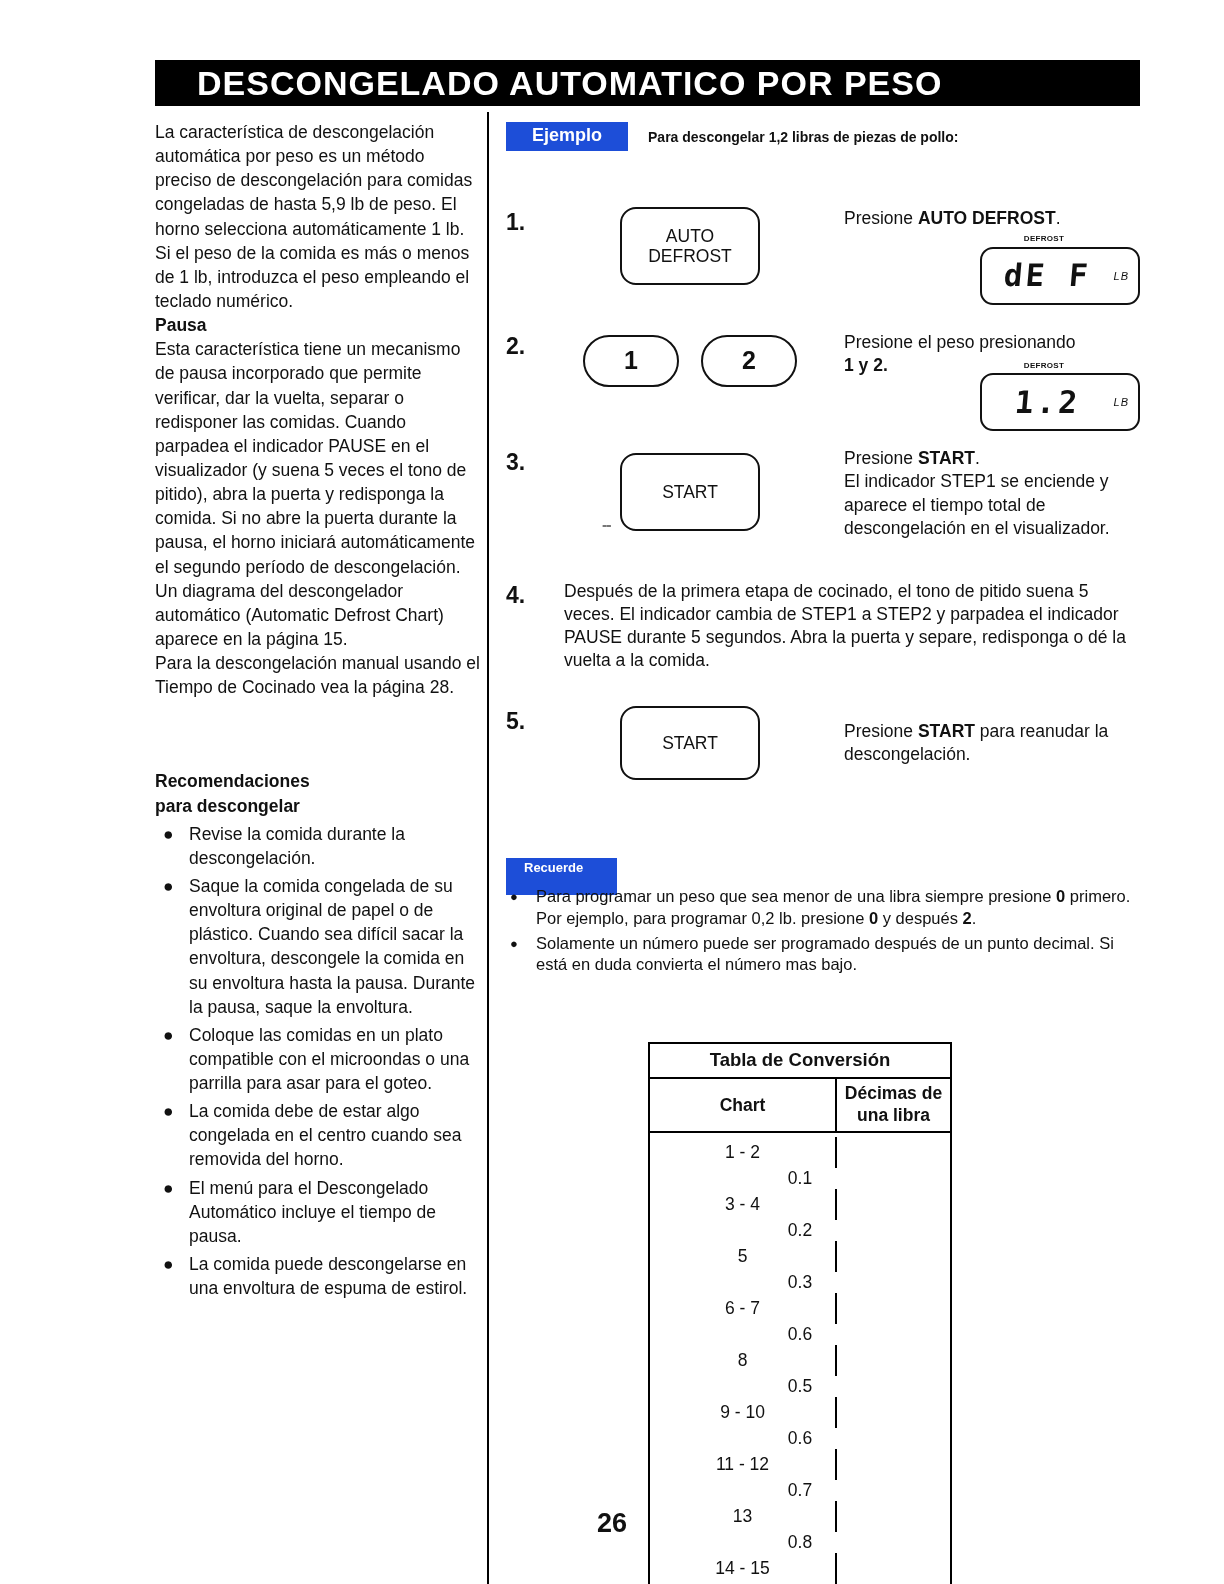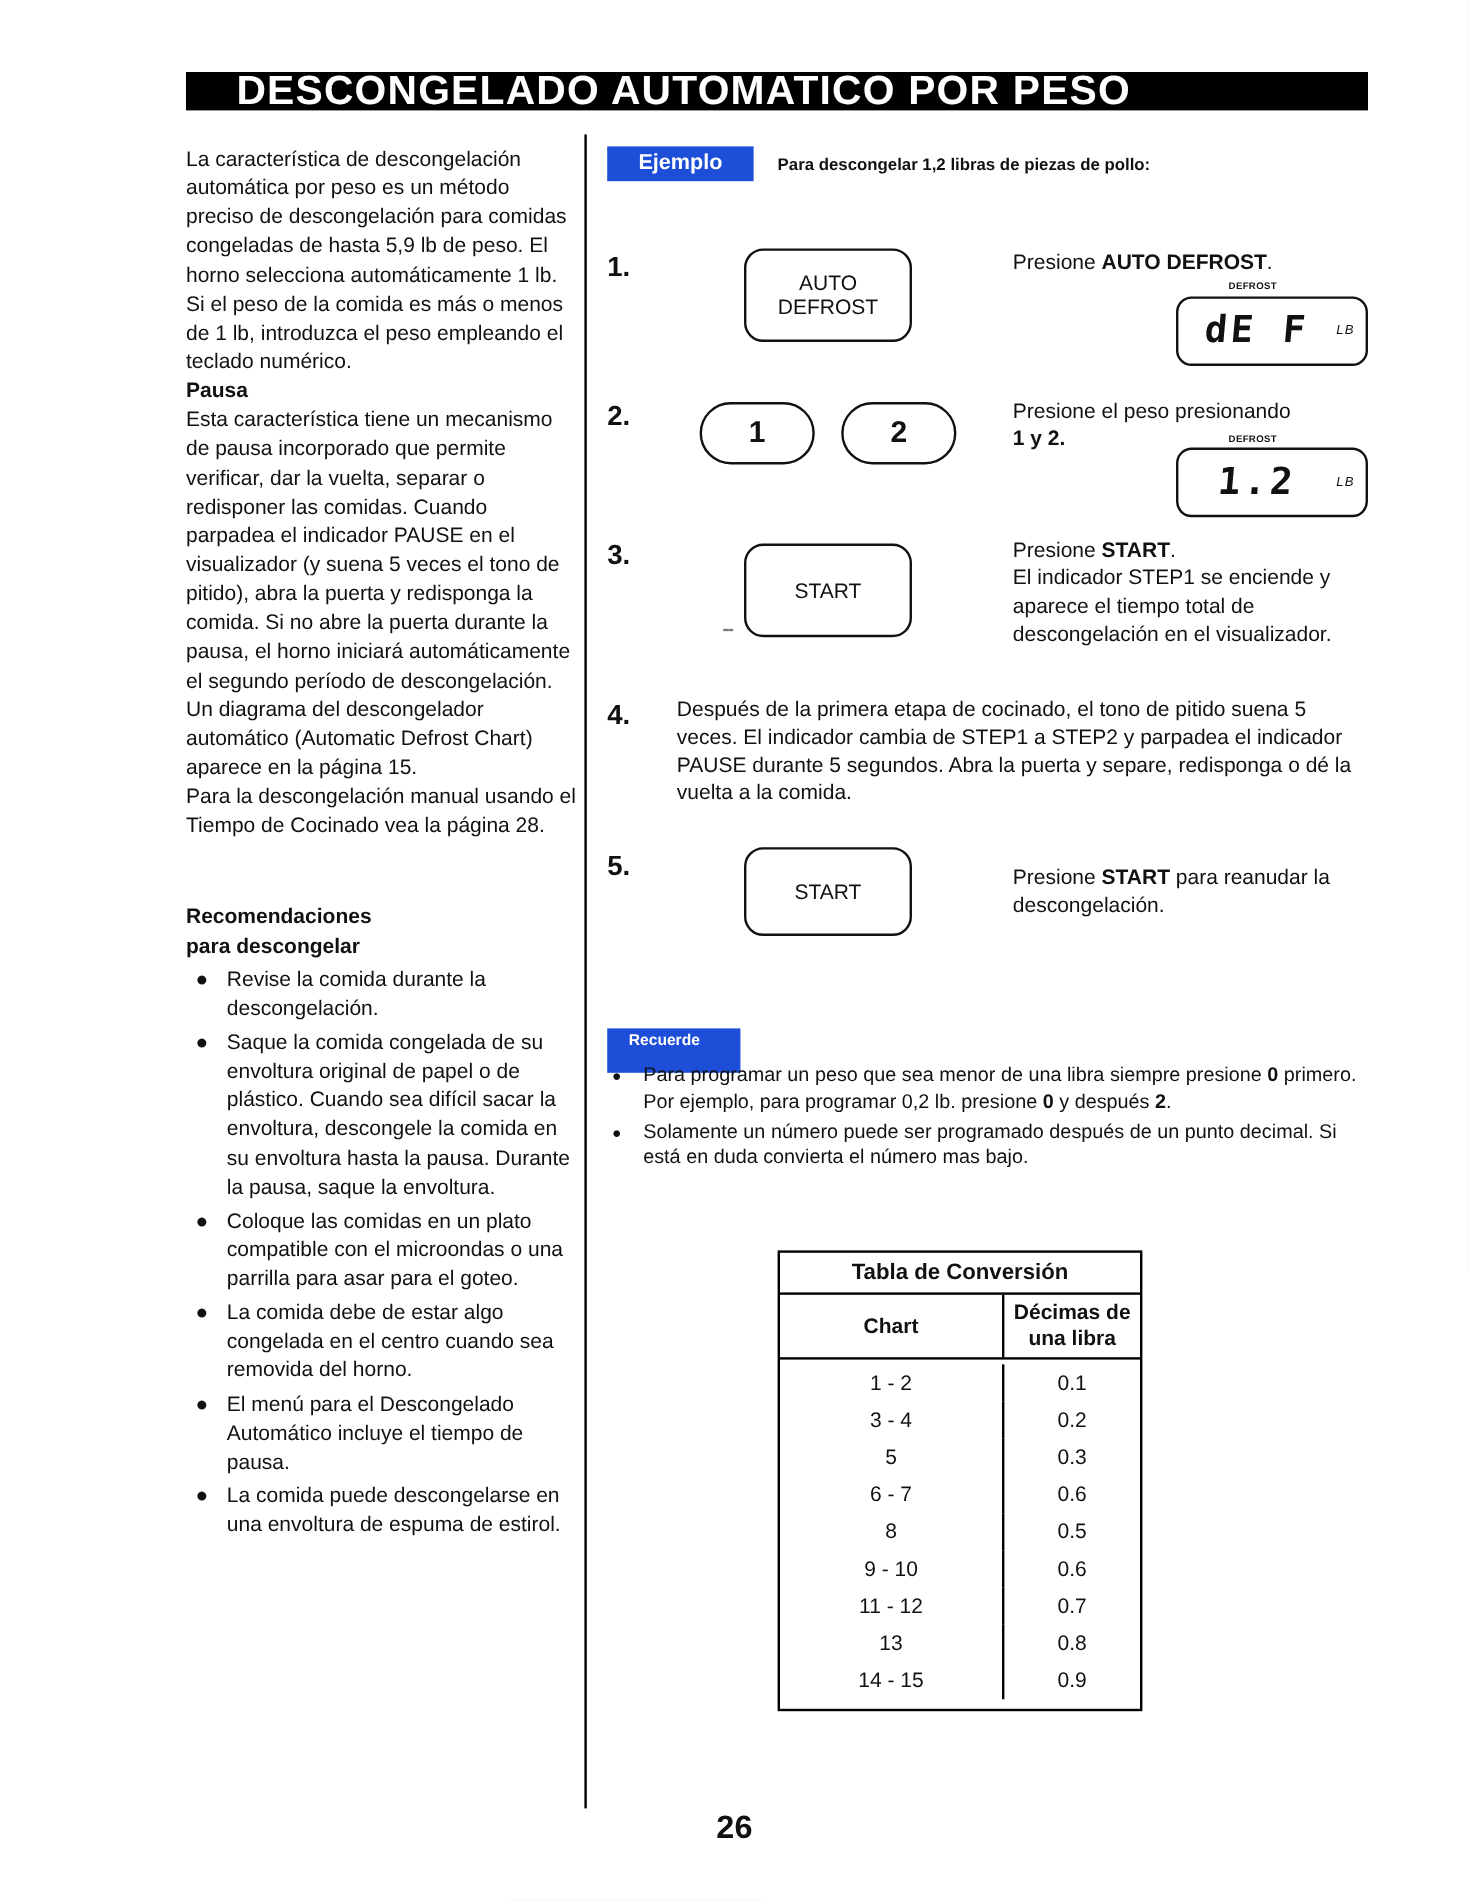--- a/index.html
+++ b/index.html
@@ -9,21 +9,21 @@
     background:#ffffff;
     font-family:"Liberation Sans",sans-serif;
     color:#111;
     overflow:hidden;
   }
   .pre{white-space:pre-line;}
 
   
   .title-bar{
     position:absolute;left:155px;top:60px;
-    width:985px;height:32px;
+    width:985px;height:46px;
     background:#000;color:#fff;
     display:flex;align-items:center;
     padding-left:42px;box-sizing:border-box;
     font-size:34px;font-weight:bold;letter-spacing:1px;
   }
 
   
   .columns{
     position:absolute;left:155px;top:112px;
     width:985px;display:flex;align-items:stretch;
@@ -111,21 +111,21 @@
   .conv-title{
     border-bottom:2.5px solid #000;
     font-weight:bold;font-size:18.5px;
     text-align:center;padding:5px 0 6px 0;
   }
   .conv-head{display:flex;border-bottom:2.5px solid #000;font-weight:bold;}
   .conv-head .c1{width:185px;flex:none;border-right:2.5px solid #000;
     display:flex;align-items:center;justify-content:center;padding:8px 0;}
   .conv-head .c2{flex:1;display:flex;align-items:center;justify-content:center;
     text-align:center;padding:4px 0;line-height:1.25;}
-  .conv-row{display:flex;}
+  .conv-row{display:flex;flex-direction:column;}
   .conv-row .c1{width:185px;flex:none;border-right:2.5px solid #000;
     display:flex;align-items:center;justify-content:center;height:31px;}
   .conv-row .c2{flex:1;display:flex;align-items:center;justify-content:center;height:31px;}
   .conv-body{padding:4px 0 8px 0;}
 
   
   .page-number{
     position:absolute;left:0;right:0;top:1508px;
     text-align:center;font-size:27px;font-weight:bold;
   }
@@ -144,21 +144,21 @@
     <div class="left-col">
       <p>La característica de descongelación automática por peso es un método preciso de descongelación para comidas congeladas de hasta 5,9 lb de peso.  El horno selecciona automáticamente 1 lb.  Si el peso de la comida es más o menos de 1 lb, introduzca el peso empleando el teclado numérico.</p>
 
       <p class="lc-head lc-gap-lg">Pausa</p>
       <p>Esta característica tiene un mecanismo de pausa incorporado que permite verificar, dar la vuelta, separar o redisponer las comidas. Cuando parpadea el indicador PAUSE en el visualizador (y suena 5 veces el tono de pitido), abra la puerta y redisponga la comida. Si no abre la puerta durante la pausa, el horno iniciará automáticamente el segundo período de descongelación.</p>
 
       <p class="lc-gap-md">Un diagrama del descongelador automático (Automatic Defrost Chart) aparece en la página 15.</p>
 
       <p class="lc-gap-md">Para la descongelación manual usando el Tiempo de Cocinado vea la página 28.</p>
 
-      <p class="lc-head lc-gap-lg pre" style="margin-top:52px;">Recomendaciones
+      <p class="lc-head lc-gap-lg pre" style="margin-top:70px;">Recomendaciones
 para descongelar</p>
 
       <div class="lc-list">
         <div class="li">
           <span class="bullet">●</span>
           <span class="li-text">Revise la comida durante la descongelación.</span>
         </div>
         <div class="li">
           <span class="bullet">●</span>
           <span class="li-text">Saque la comida congelada de su envoltura original de papel o de plástico. Cuando sea difícil sacar la envoltura, descongele la comida en su envoltura hasta la pausa. Durante la pausa, saque la envoltura.</span>

